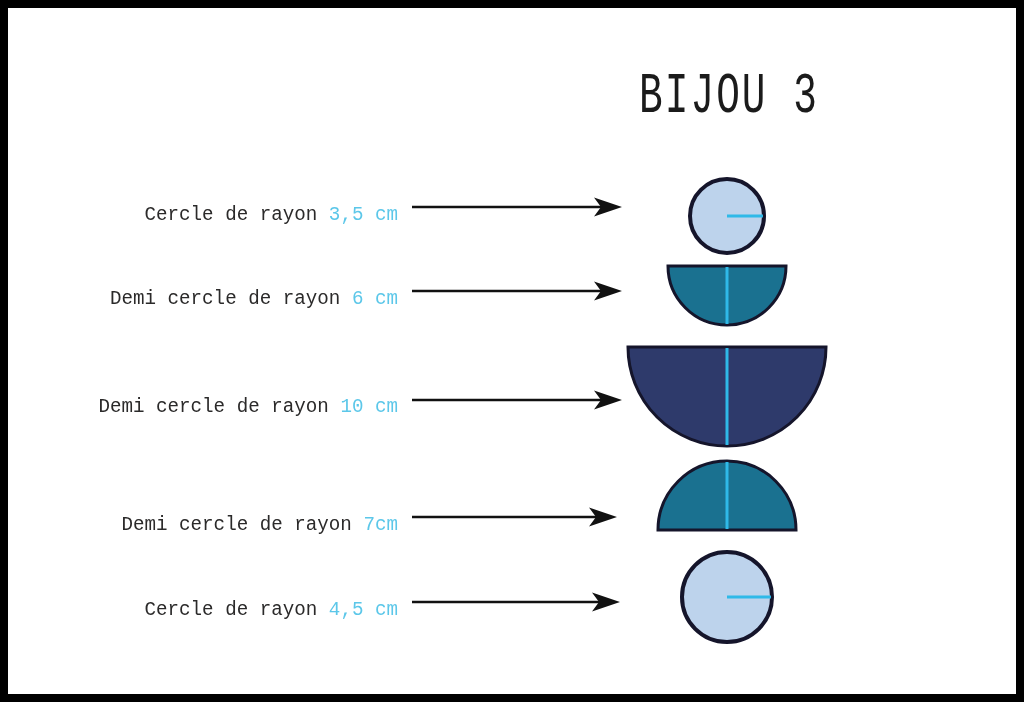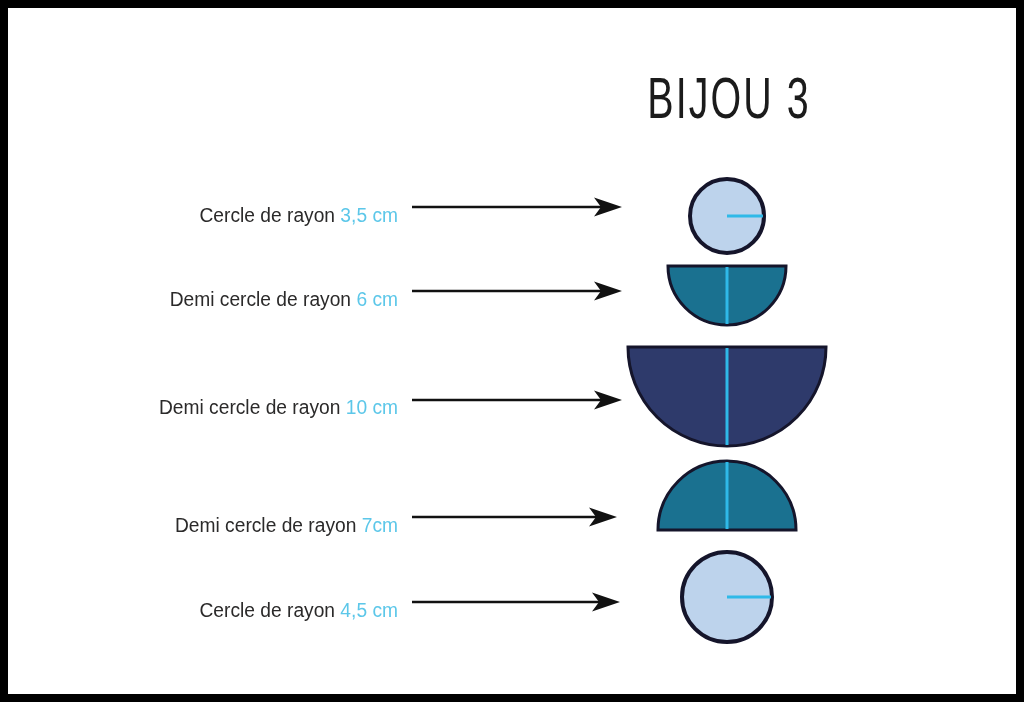--- a/index.html
+++ b/index.html
@@ -3,21 +3,21 @@
 <meta charset="utf-8">
 <style>
   html,body{margin:0;padding:0;background:#e8e8e8;}
   #canvas{
     position:relative;
     width:1024px;height:702px;
     box-sizing:border-box;
     background:#ffffff;
     border:8px solid #000000;
     overflow:hidden;
-    font-family:Liberation Sans, sans-serif;
+    font-family:Liberation Mono, monospace;
   }
   .title{
     position:absolute;
     left:521px;top:56px;width:400px;height:62px;
     text-align:center;
     font-size:58px;
     font-weight:500;
     letter-spacing:3px;
     color:#1b1b1b;
     transform:scaleX(0.68);

